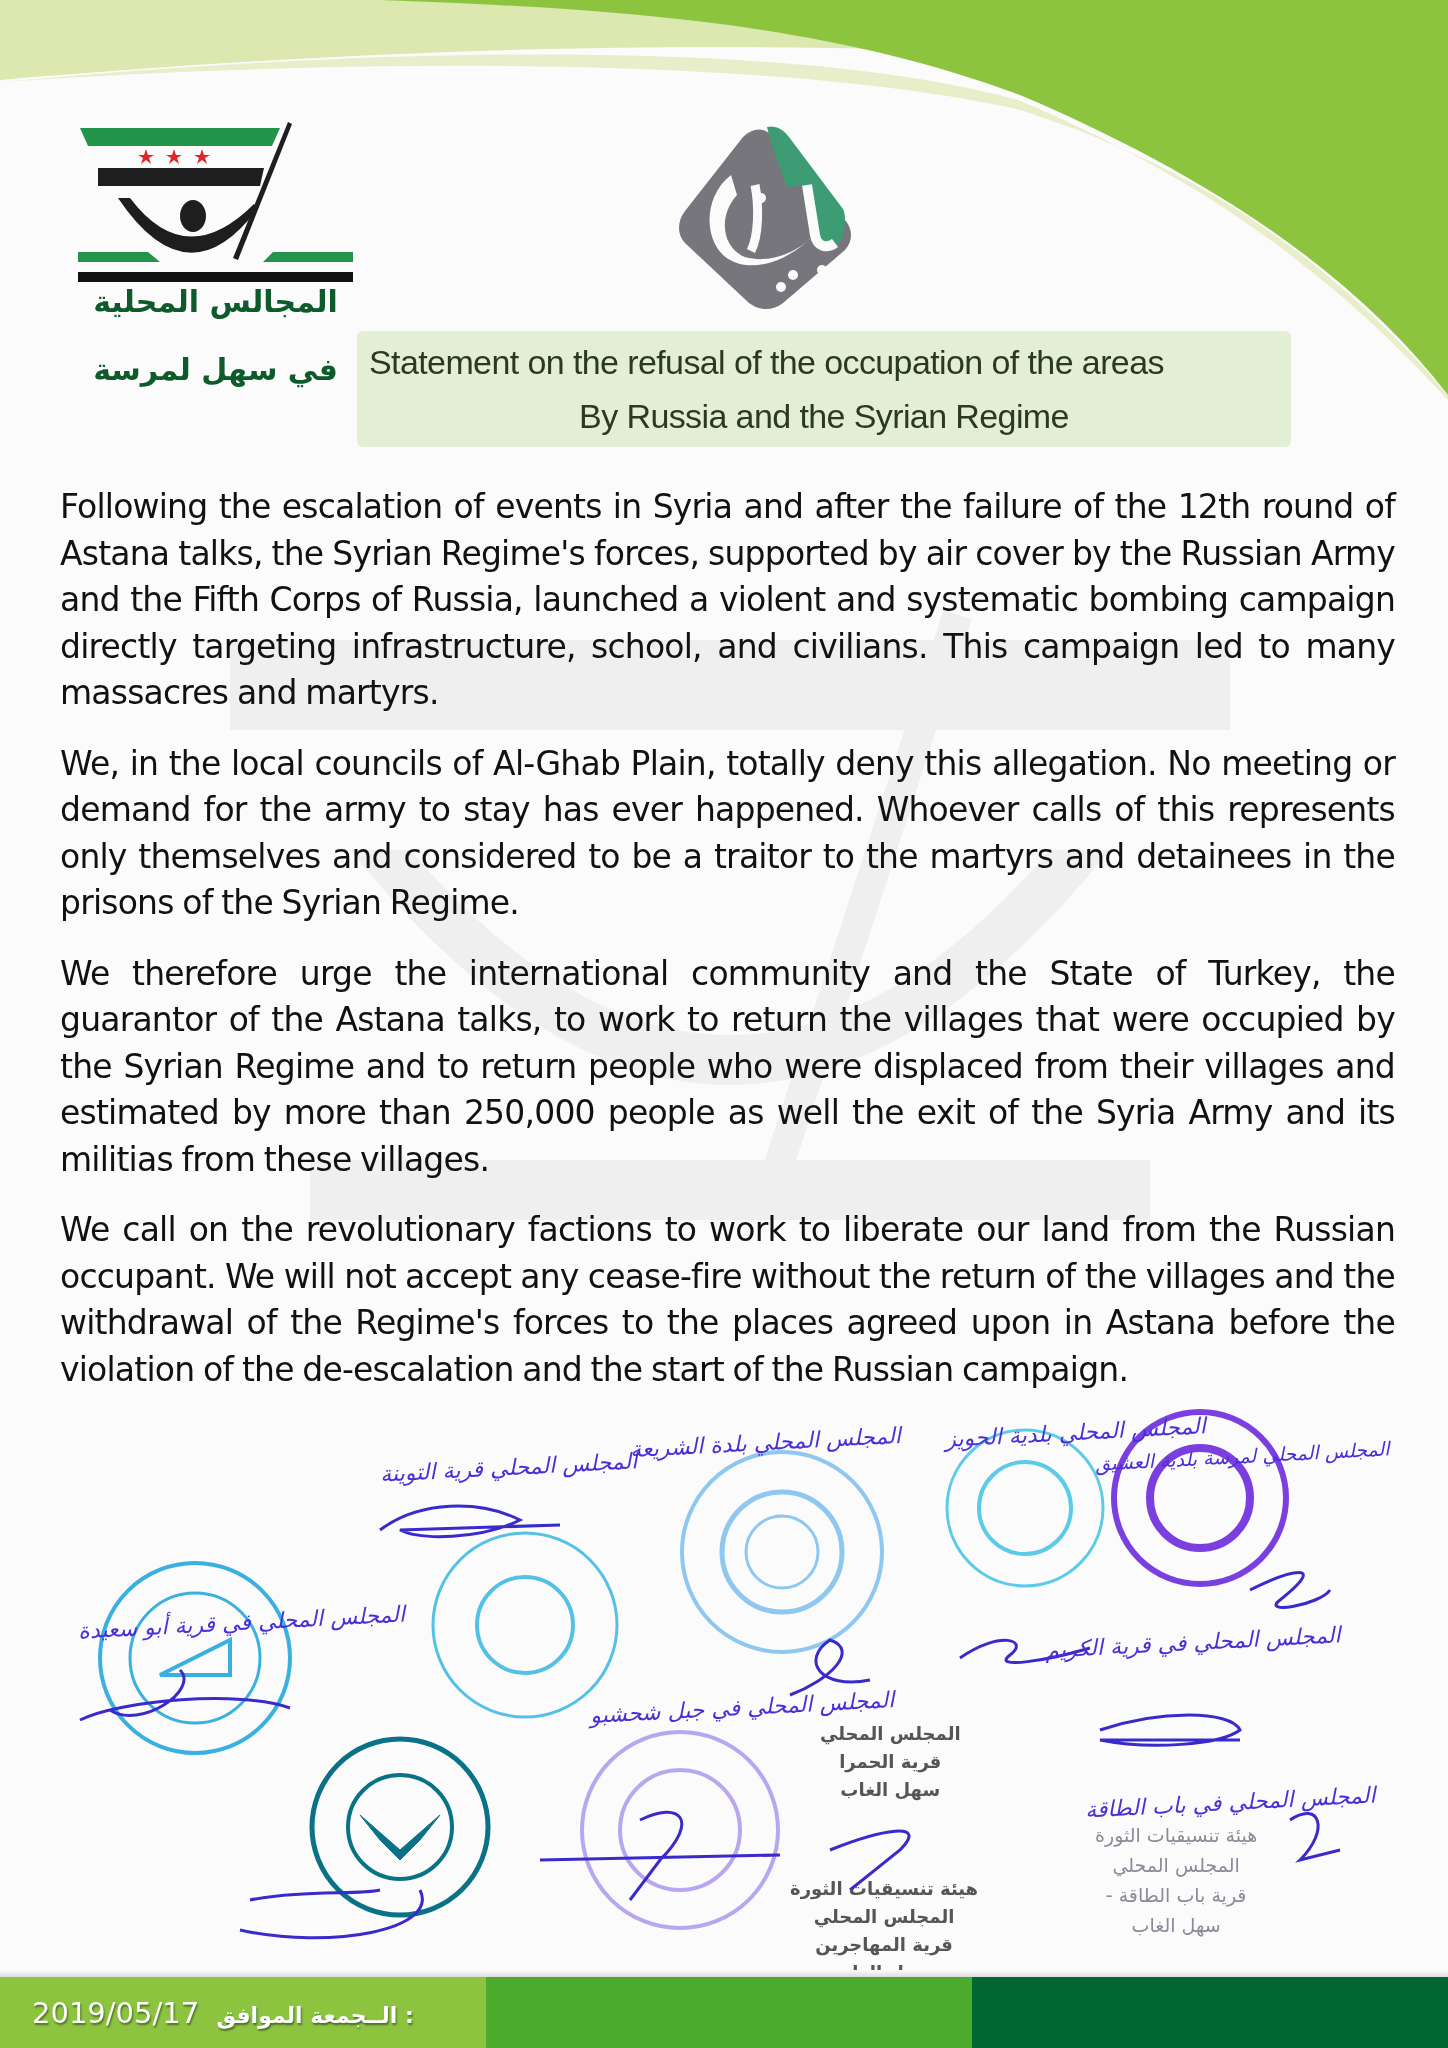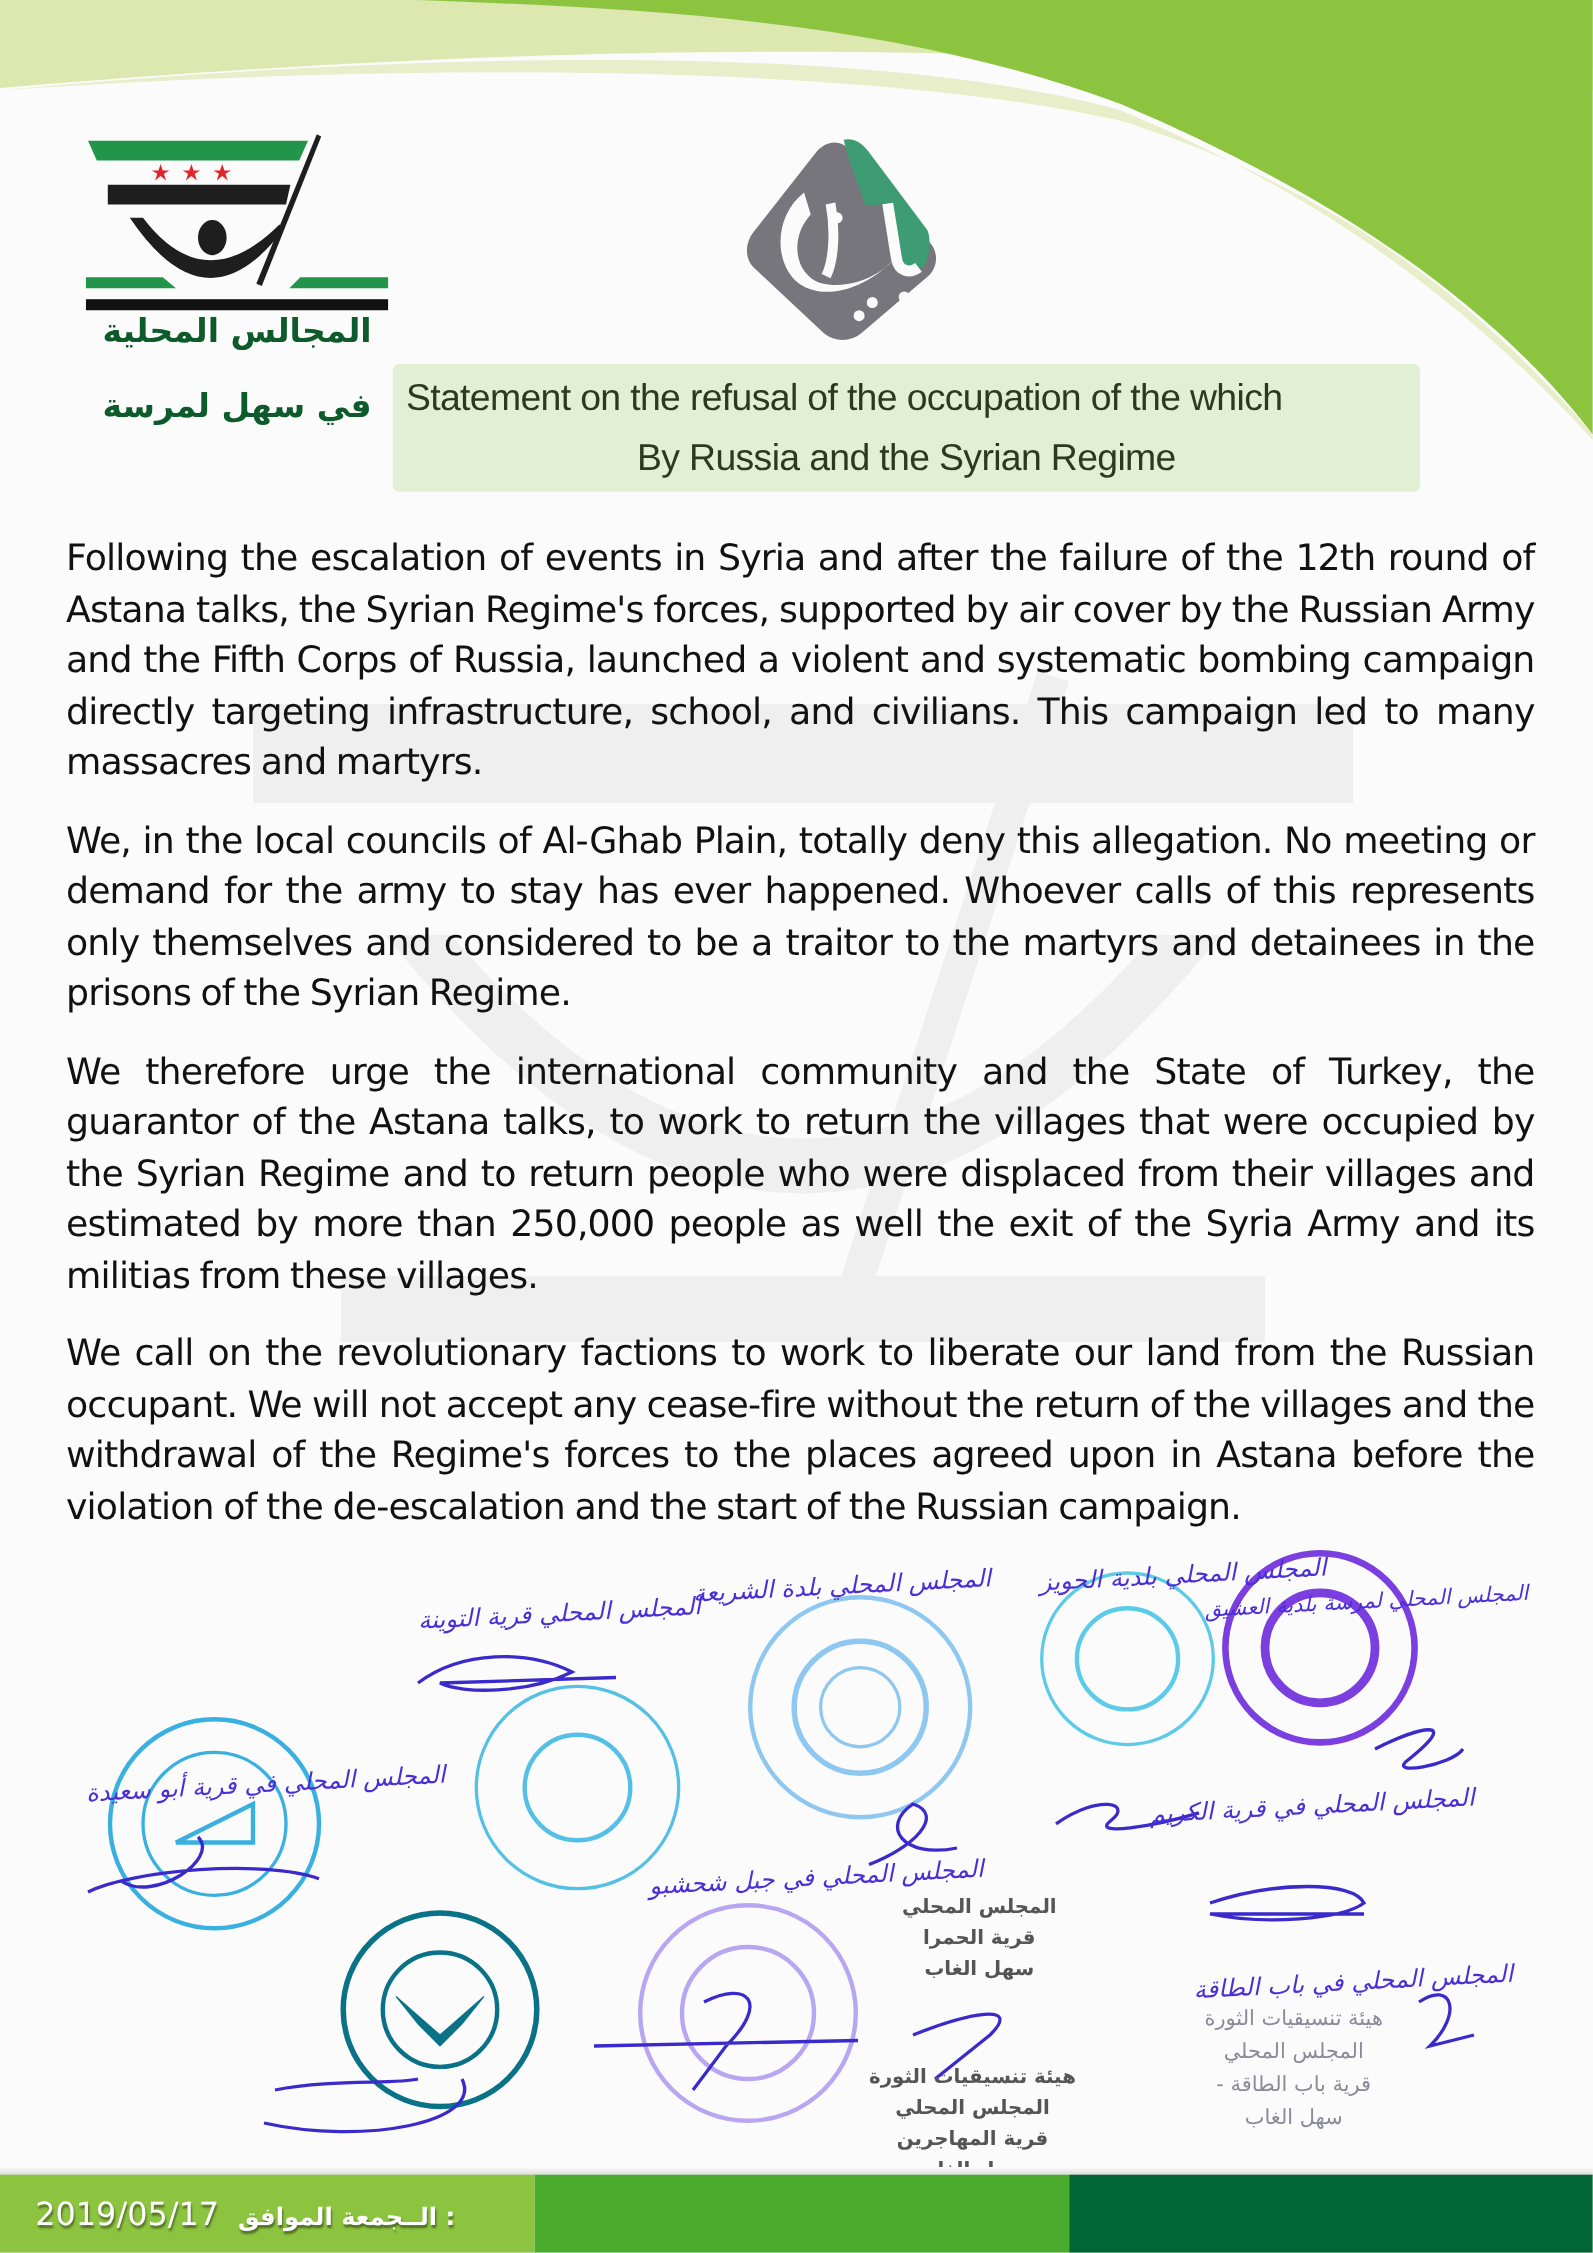--- a/index.html
+++ b/index.html
@@ -104,21 +104,21 @@
   <path d="M56,50 C30,70 28,110 48,130 C70,150 112,140 140,108 C128,124 98,140 70,132 C48,124 42,92 62,70 Z" fill="#fbfbfb"></path>
   <path d="M132,60 L140,110 C142,122 152,124 160,118" stroke="#fbfbfb" stroke-width="10" fill="none"></path>
   <path d="M80,60 C84,80 84,110 76,126" stroke="#fbfbfb" stroke-width="9" fill="none"></path>
   <circle cx="86" cy="73" r="5" fill="#fbfbfb"></circle>
   <circle cx="147" cy="145" r="5" fill="#fbfbfb"></circle>
   <circle cx="118" cy="150" r="5" fill="#fbfbfb"></circle>
   <circle cx="106" cy="162" r="5" fill="#fbfbfb"></circle>
 </svg>
 
 <div class="title-box">
-  <p class="title-line l1">Statement on the refusal of the occupation of the which</p>
+  <p class="title-line l1">Statement on the refusal of the occupation of the areas</p>
   <p class="title-line l2">By Russia and the Syrian Regime</p>
 </div>
 
 <div class="body-text">
   <p>Following the escalation of events in Syria and after the failure of the 12th round of Astana talks, the Syrian Regime's forces, supported by air cover by the Russian Army and the Fifth Corps of Russia, launched a violent and systematic bombing campaign directly targeting infrastructure, school, and civilians. This campaign led to many massacres and martyrs.</p>
   <p>We, in the local councils of Al-Ghab Plain, totally deny this allegation. No meeting or demand for the army to stay has ever happened. Whoever calls of this represents only themselves and considered to be a traitor to the martyrs and detainees in the prisons of the Syrian Regime.</p>
   <p>We therefore urge the international community and the State of Turkey, the guarantor of the Astana talks, to work to return the villages that were occupied by the Syrian Regime and to return people who were displaced from their villages and estimated by more than 250,000 people as well the exit of the Syria Army and its militias from these villages.</p>
   <p>We call on the revolutionary factions to work to liberate our land from the Russian occupant. We will not accept any cease-fire without the return of the villages and the withdrawal of the Regime's forces to the places agreed upon in Astana before the violation of the de-escalation and the start of the Russian campaign.</p>
 </div>
 

